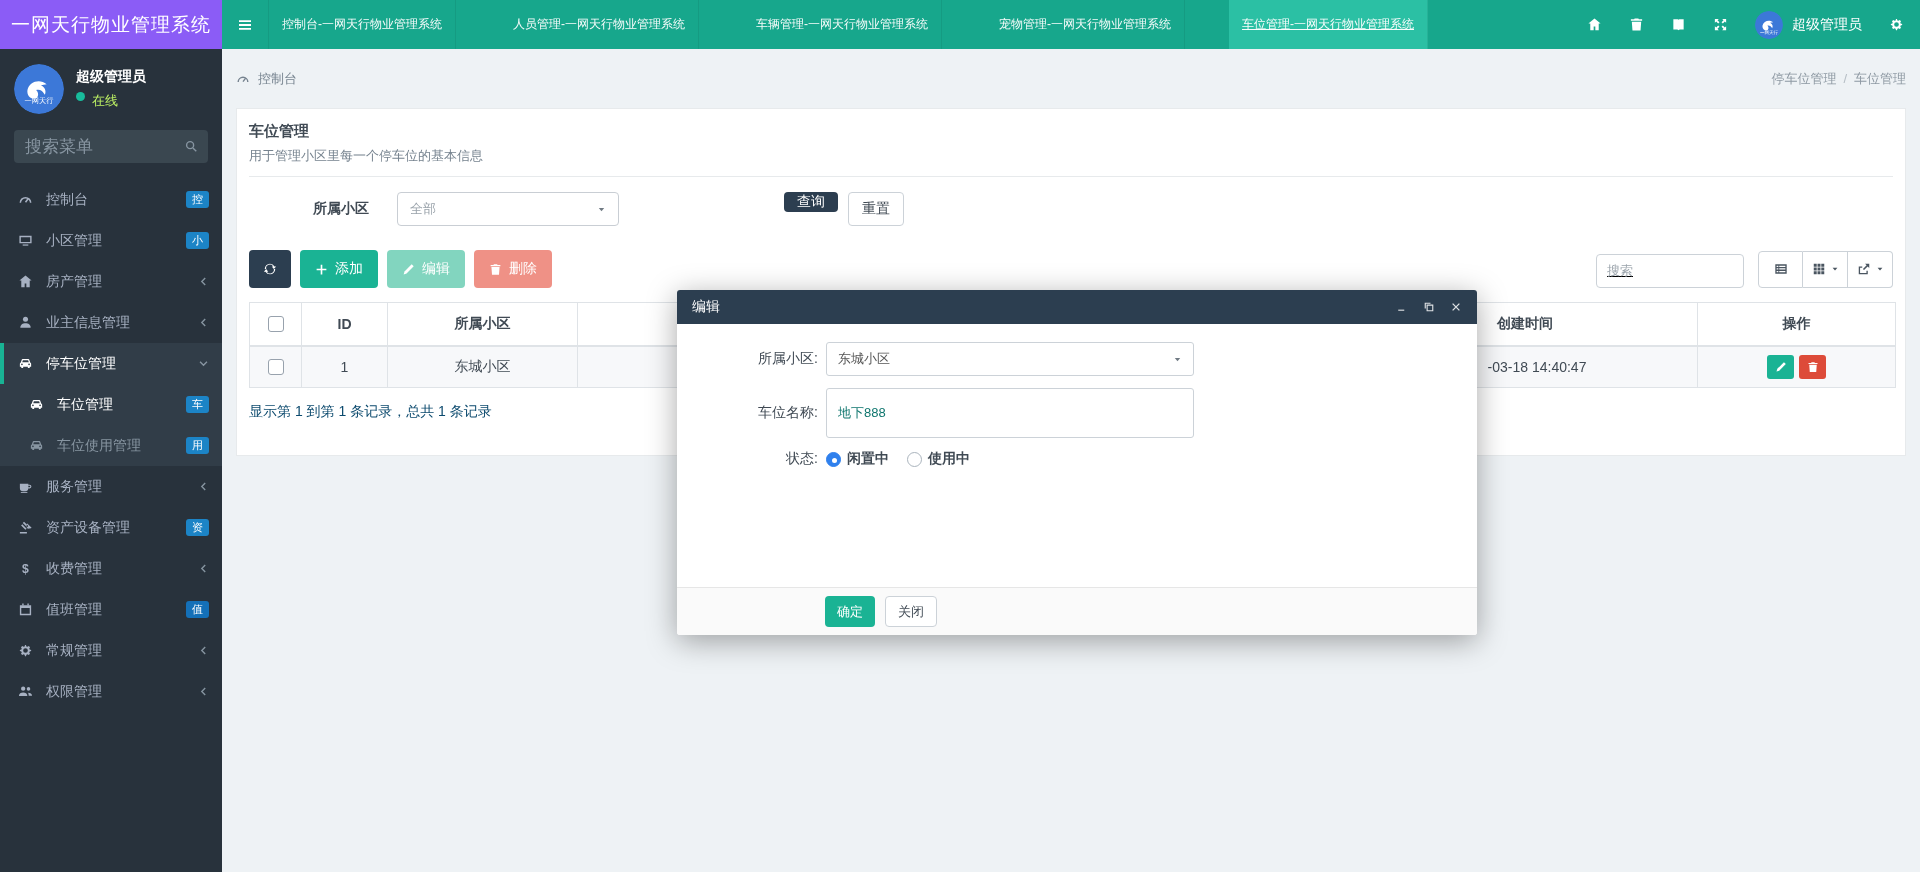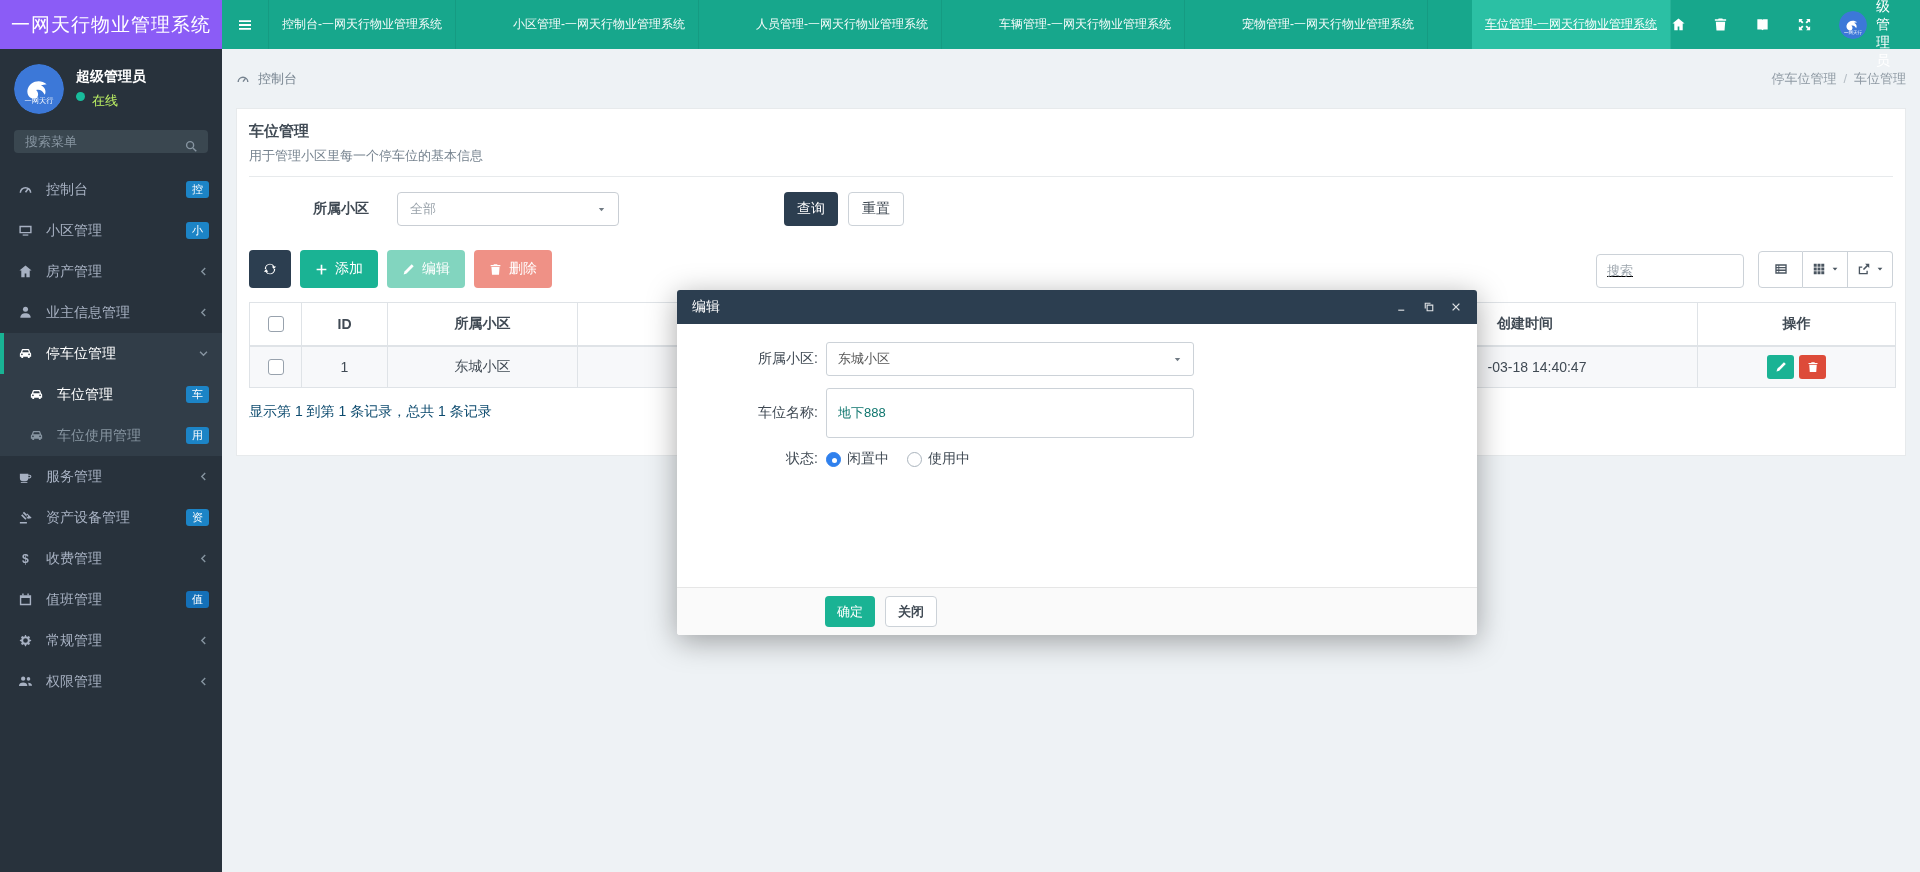--- a/index.html
+++ b/index.html
@@ -23,21 +23,21 @@
   .nav-user-name{font-size:14px;}
 
   
   .sidebar{position:absolute;left:0;top:49px;width:222px;bottom:0;background:#28323c;color:#a7b1c2;}
   .sb-user{display:flex;align-items:center;gap:12px;padding:15px 14px 13px;}
   .avatar-lg{width:50px;height:50px;border-radius:50%;overflow:hidden;flex:none;}
   .sb-user-name{color:#fff;font-size:14px;font-weight:bold;}
   .sb-user-status{display:flex;align-items:flex-start;gap:7px;font-size:13px;color:#bef264;margin-top:6px;}
   .dot{width:9px;height:9px;border-radius:50%;background:#18bc9c;}
   .sb-search{position:relative;margin:3px 14px 10px;}
-  .sb-search input{width:100%;height:23px;background:#3a4750;border:none;border-radius:4px;color:#cfd8dc;padding:0 32px 0 11px;font-size:13px;box-sizing:border-box;font-family:inherit;outline:none;}
+  .sb-search input{width:100%;height:33px;background:#3a4750;border:none;border-radius:4px;color:#cfd8dc;padding:0 32px 0 11px;font-size:17px;box-sizing:border-box;font-family:inherit;outline:none;}
   .sb-search input::placeholder{color:#8795a1;}
   .sb-search .ic{position:absolute;right:10px;top:9px;width:14px;height:14px;color:#8795a1;}
   .menu{padding-top:6px;}
   .mi{height:41px;display:flex;align-items:center;padding:0 13px 0 18px;font-size:14px;cursor:pointer;}
   .mi-ic{width:15px;height:15px;margin-right:13px;flex:none;}
   .mi.sec{background:#313d48;}
   .mi.act{border-left:4px solid #19b394;padding-left:14px;color:#fff;}
   .mi.child{padding-left:29px;}
   .mi.child.sel{color:#fff;}
   .mi.muted{color:#8795a1;}
@@ -55,21 +55,21 @@
   .panel-title{font-size:15px;font-weight:bold;color:#404a54;}
   .panel-sub{font-size:13px;color:#76838f;margin-top:6px;padding-bottom:11px;border-bottom:1px solid #e7eaec;}
 
   .filter-row{display:flex;align-items:center;margin:15px 0 0 64px;}
   .filter-label{font-size:14px;font-weight:bold;color:#404a54;}
   .select{width:222px;height:34px;border:1px solid #c9ced4;border-radius:4px;background:#fff;display:flex;align-items:center;padding:0 12px;box-sizing:border-box;margin-left:28px;cursor:pointer;}
   .select .val{font-size:13px;color:#9aa3ab;flex:1;}
   .select .caret{width:9px;height:9px;color:#707a83;}
   .filter-btns{display:flex;gap:10px;margin-left:165px;}
   .btn{display:inline-flex;align-items:center;justify-content:center;border-radius:4px;font-size:14px;cursor:pointer;box-sizing:border-box;border:none;font-family:inherit;}
-  .btn-query{height:34px;padding:0 13px;background:#2c3e50;color:#fff;}
+  .btn-query{height:20px;padding:0 13px;background:#2c3e50;color:#fff;}
   .btn-reset{height:34px;padding:0 13px;background:#fff;border:1px solid #ccd2d8;color:#404a54;}
 
   .toolbar{display:flex;align-items:center;margin-top:24px;}
   .btn .ic{width:13px;height:13px;margin-right:7px;}
   .btn-refresh{width:42px;height:38px;background:#2c3e50;color:#fff;}
   .btn-refresh .ic{margin:0;width:14px;height:14px;}
   .btn-add{height:38px;padding:0 15px;background:#1ab394;color:#fff;margin-left:9px;}
   .btn-edit{height:38px;padding:0 15px;background:#82d5bf;color:#fff;margin-left:9px;cursor:not-allowed;}
   .btn-del{height:38px;padding:0 15px;background:#ef9186;color:#fff;margin-left:9px;cursor:not-allowed;}
   .tb-right{margin-left:auto;display:flex;align-items:flex-end;text-decoration:underline;}
@@ -101,49 +101,46 @@
   .modal-title{font-size:14px;}
   .modal-ctrl{margin-left:auto;display:flex;gap:15px;align-items:center;}
   .mc{width:12px;height:12px;color:rgba(255,255,255,.85);cursor:pointer;}
   .modal-body{flex:1;padding-top:18px;}
   .m-row{display:flex;align-items:center;margin-bottom:12px;}
   .m-label{width:141px;text-align:right;font-size:14px;color:#404a54;padding-right:8px;flex:none;}
   .m-select{width:368px;height:34px;border:1px solid #ccd2d8;border-radius:3px;display:flex;align-items:center;padding:0 11px;box-sizing:border-box;cursor:pointer;background:#fff;}
   .m-select .val{flex:1;font-size:13px;color:#555;}
   .m-select .caret{width:9px;height:9px;color:#707a83;}
   .m-input{width:368px;height:50px;border:1px solid #ccd2d8;border-radius:3px;padding:0 11px;font-size:13px;color:#0f766e;box-sizing:border-box;font-family:inherit;outline:none;}
-  .radios{display:flex;align-items:center;gap:18px;}
+  .radios{display:flex;align-items:center;gap:18px;font-weight:bold;}
   .radio-opt{display:flex;align-items:center;gap:6px;cursor:pointer;}
   .radio{width:15px;height:15px;border-radius:50%;background:#fff;border:1px solid #aab4bd;box-sizing:border-box;position:relative;}
   .radio.on{background:#2f80ed;border-color:#2f80ed;}
   .radio.on::after{content:"";position:absolute;left:5px;top:5px;width:5px;height:5px;background:#fff;border-radius:50%;}
   .radio-lb{font-size:14px;color:#404a54;}
   .modal-ft{height:47px;flex:none;border-top:1px solid #e6e6e6;background:#fafafa;display:flex;align-items:center;padding-left:148px;gap:10px;border-radius:0 0 3px 3px;}
   .btn-ok{height:31px;padding:0 12px;background:#1ab394;color:#fff;font-size:13px;}
-  .btn-cancel{height:31px;padding:11px 12px;background:#fff;border:1px solid #ccd2d8;color:#404a54;font-size:13px;font-weight:bold;}
+  .btn-cancel{height:31px;padding:11px 12px;background:#fff;border:1px solid #ccd2d8;color:#404a54;font-size:13px;}
 </style>
 </head>
 <body>
 
 <header class="navbar">
   <div class="brand">一网天行物业管理系统</div>
   <div class="nav-burger">
     <span class="ic">
         <svg viewBox="0 0 16 16" fill="currentColor">
           <path d="M2 3.2h12v1.8H2zM2 7.1h12v1.8H2zM2 11h12v1.8H2z"></path>
         </svg>
       </span>
   </div>
   <nav class="tabs">
 
   <div class="tab">
         <span>控制台-一网天行物业管理系统</span>
-      </div>
-      <div class="tab">
-        <span>小区管理-一网天行物业管理系统</span>
       </div>
       <div class="tab">
         <span>人员管理-一网天行物业管理系统</span>
       </div>
       <div class="tab">
         <span>车辆管理-一网天行物业管理系统</span>
       </div>
       <div class="tab">
         <span>宠物管理-一网天行物业管理系统</span>
       </div>

